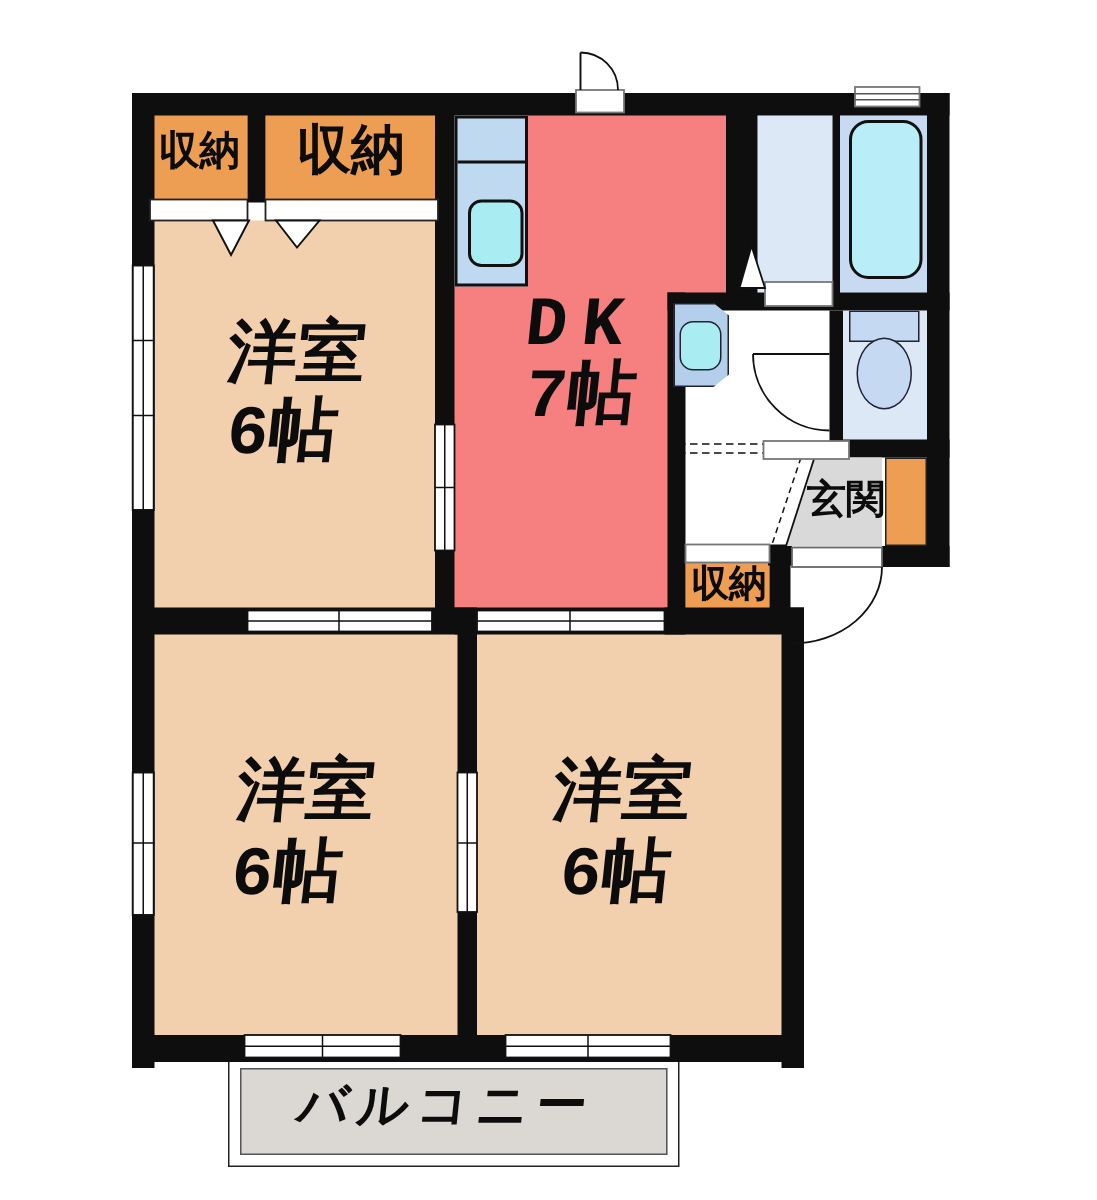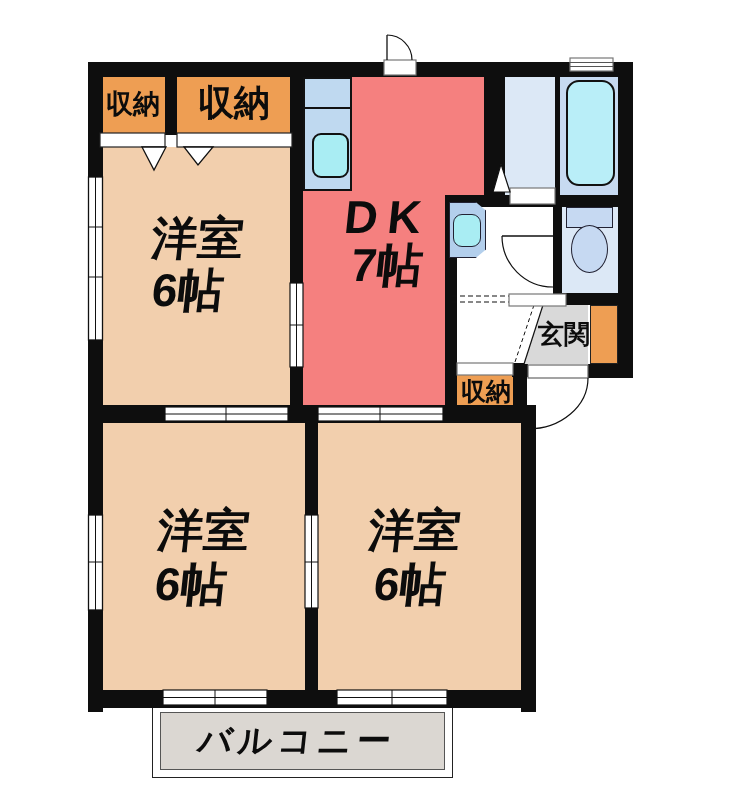--- a/index.html
+++ b/index.html
@@ -1,17 +1,17 @@
 <!DOCTYPE html>
 <html style="--room_tan: #f2cfad; --closet_orange: #ee9e53; --dk_red: #f5807f; --counter_blue: #bfd9f0; --sink_cyan: #a9edf3; --wet_blue: #dce8f6; --bath_blue: #c7daf1; --tub_cyan: #b9eef8; --fixture_blue: #c6d9f2; --basin_unit_blue: #b3cfec; --genkan_gray: #d9d9d9; --balcony_gray: #dbd7d2; --wall_black: #0e0e0e;"><head>
 <meta charset="utf-8">
 <style>
   html,body{margin:0;padding:0;background:#fff;}
   #stage{position:relative;width:731px;height:800px;background:#ffffff;overflow:hidden;
-         font-family:Liberation Sans, sans-serif;}
+         font-family:Liberation Mono, monospace;}
   #stage *{box-sizing:border-box;}
   .fill{position:absolute;}
   .wall{position:absolute;background:var(--wall_black,#0e0e0e);}
   .fx{position:absolute;}
   svg.overlay{position:absolute;left:0;top:0;pointer-events:none;}
   .label{position:absolute;font-weight:900;color:#0c0c0c;white-space:nowrap;
          line-height:1;transform:translate(-50%,-50%);}
   .label.skew{transform:translate(-50%,-50%) skewX(-6deg);}
   .tan{background:var(--room_tan);}
   .orange{background:var(--closet_orange);}

